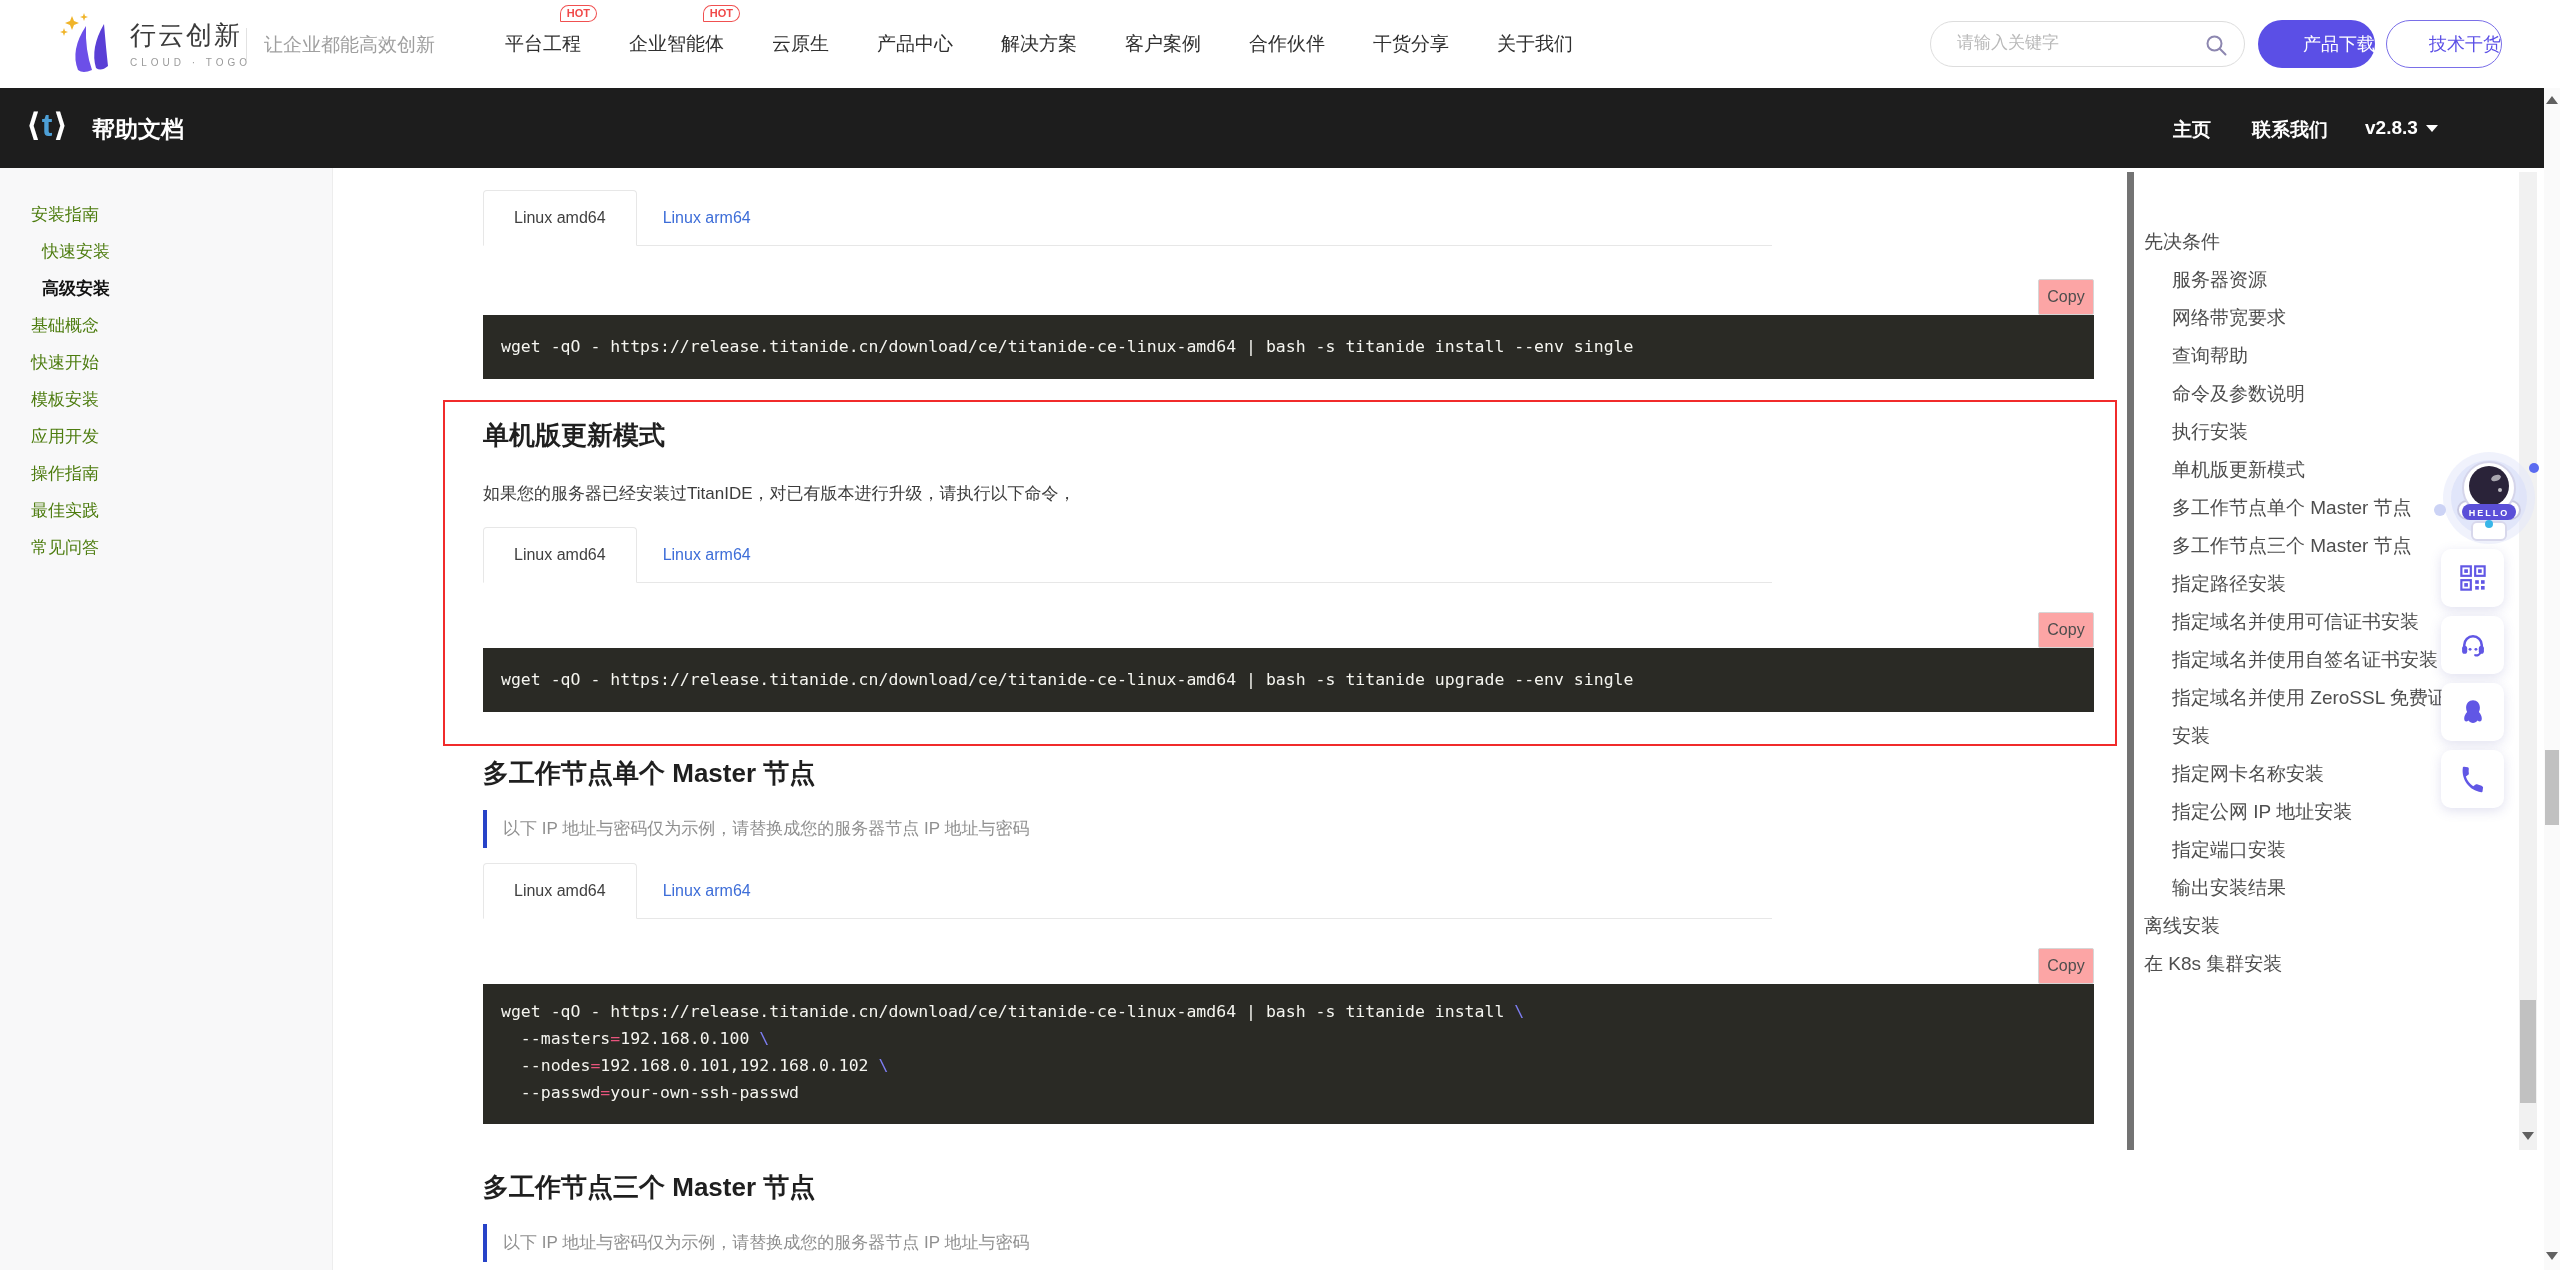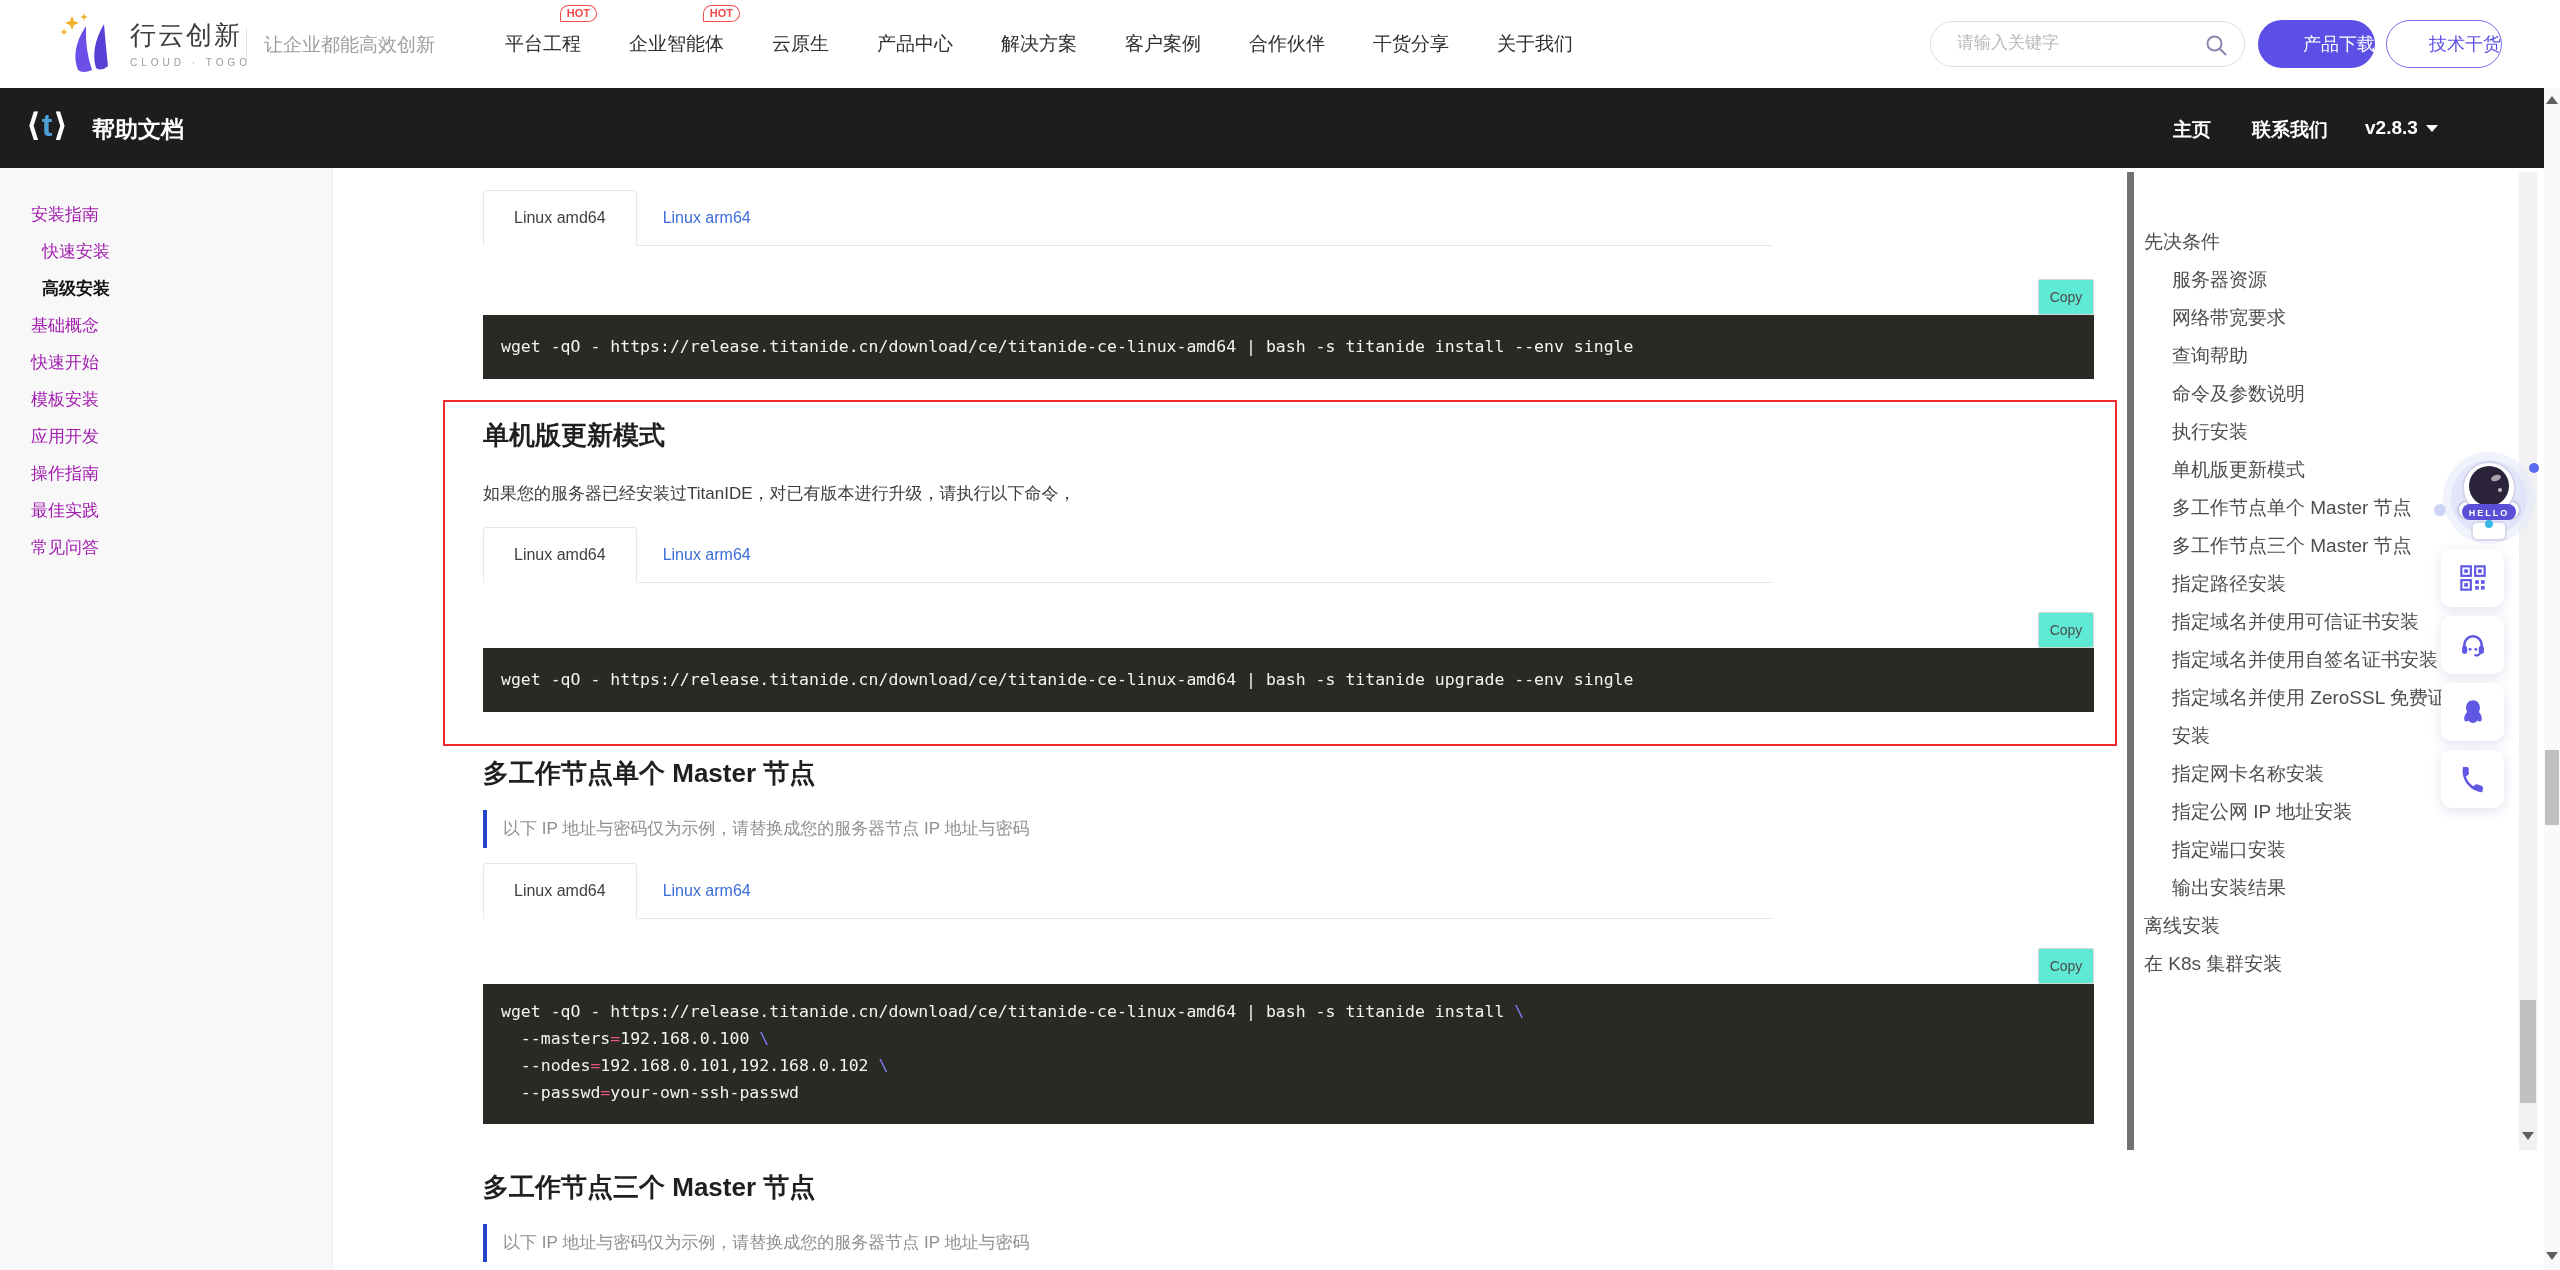--- a/index.html
+++ b/index.html
@@ -35,33 +35,33 @@
   #doc-title{position:absolute;left:92px;top:26px;font-size:23px;font-weight:700;color:#fff}
   .docbar-link{position:absolute;top:29px;font-size:19px;font-weight:700;color:#fff;cursor:pointer}
   #doc-link-home{left:2173px}
   #doc-link-contact{left:2252px}
   #doc-version{position:absolute;left:2365px;top:29px;font-size:19px;font-weight:700;color:#fff;cursor:pointer}
   #doc-version .caret{display:inline-block;width:0;height:0;border-left:6px solid transparent;
        border-right:6px solid transparent;border-top:7px solid #fff;margin-left:8px;vertical-align:middle}
 
   
   #sidebar{position:absolute;left:0;top:168px;width:333px;height:1102px;background:#f8f8f9;border-right:1px solid #ededed;box-sizing:border-box}
-  .side-item{position:relative;height:37px;line-height:37px;font-size:17px;color:#a21caf;cursor:pointer;white-space:nowrap}
+  .side-item{position:relative;height:37px;line-height:37px;font-size:17px;color:#4d7c0f;cursor:pointer;white-space:nowrap}
   .side-item.lvl0{padding-left:31px}
   .side-item.lvl1{padding-left:42px}
   .side-item.active{font-weight:700;color:#111}
   #sidebar-list{padding-top:28px}
 
   
   .tabrow{position:absolute;width:1289px;height:55px;border-bottom:1px solid #e7e7e7;display:flex;align-items:flex-end;box-sizing:content-box}
   .tab-active{height:54px;line-height:54px;padding:0 30px;background:#fff;border:1px solid #e7e7e7;border-bottom:1px solid #fff;
               border-radius:4px 4px 0 0;font-size:16px;color:#3f3f3f;margin-bottom:-1px;cursor:pointer}
   .tab-link{height:54px;line-height:54px;padding:0 26px;font-size:16px;color:#3d6dd8;cursor:pointer}
-  .copy-btn{position:absolute;width:56px;height:36px;background:#5eead4;border:1px solid #d6d6d6;border-radius:2px;
-            font-size:14px;color:#4d4d4d;text-align:center;line-height:34px;box-sizing:border-box;cursor:pointer;z-index:2}
+  .copy-btn{position:absolute;width:56px;height:36px;background:#fca5a5;border:1px solid #d6d6d6;border-radius:2px;
+            font-size:16px;color:#4d4d4d;text-align:center;line-height:34px;box-sizing:border-box;cursor:pointer;z-index:2}
   pre.code{margin:0;position:absolute;width:1611px;box-sizing:border-box;background:#2a2a25;color:#f5f5f0;
            font-family:"DejaVu Sans Mono","Liberation Mono",monospace;font-size:16.5px;overflow:hidden}
   pre.code.single{height:64px;padding:22px 18px;line-height:19px}
   pre.code.multi{height:140px;padding:14px 18px;line-height:27px}
   .tok-eq{color:#e8557d}
   .tok-bs{color:#7e7ef2}
   h2.sec{position:absolute;margin:0;font-size:26px;font-weight:700;color:#1f1f1f;white-space:nowrap}
   #redbox{position:absolute;left:443px;top:400px;width:1674px;height:346px;border:2px solid #f12b2b;box-sizing:border-box;z-index:1}
   #update-desc{position:absolute;left:483px;top:482px;font-size:17px;color:#3c3c3c}
   .quote{position:absolute;left:483px;height:38px;line-height:38px;border-left:4px solid #2743c8;

